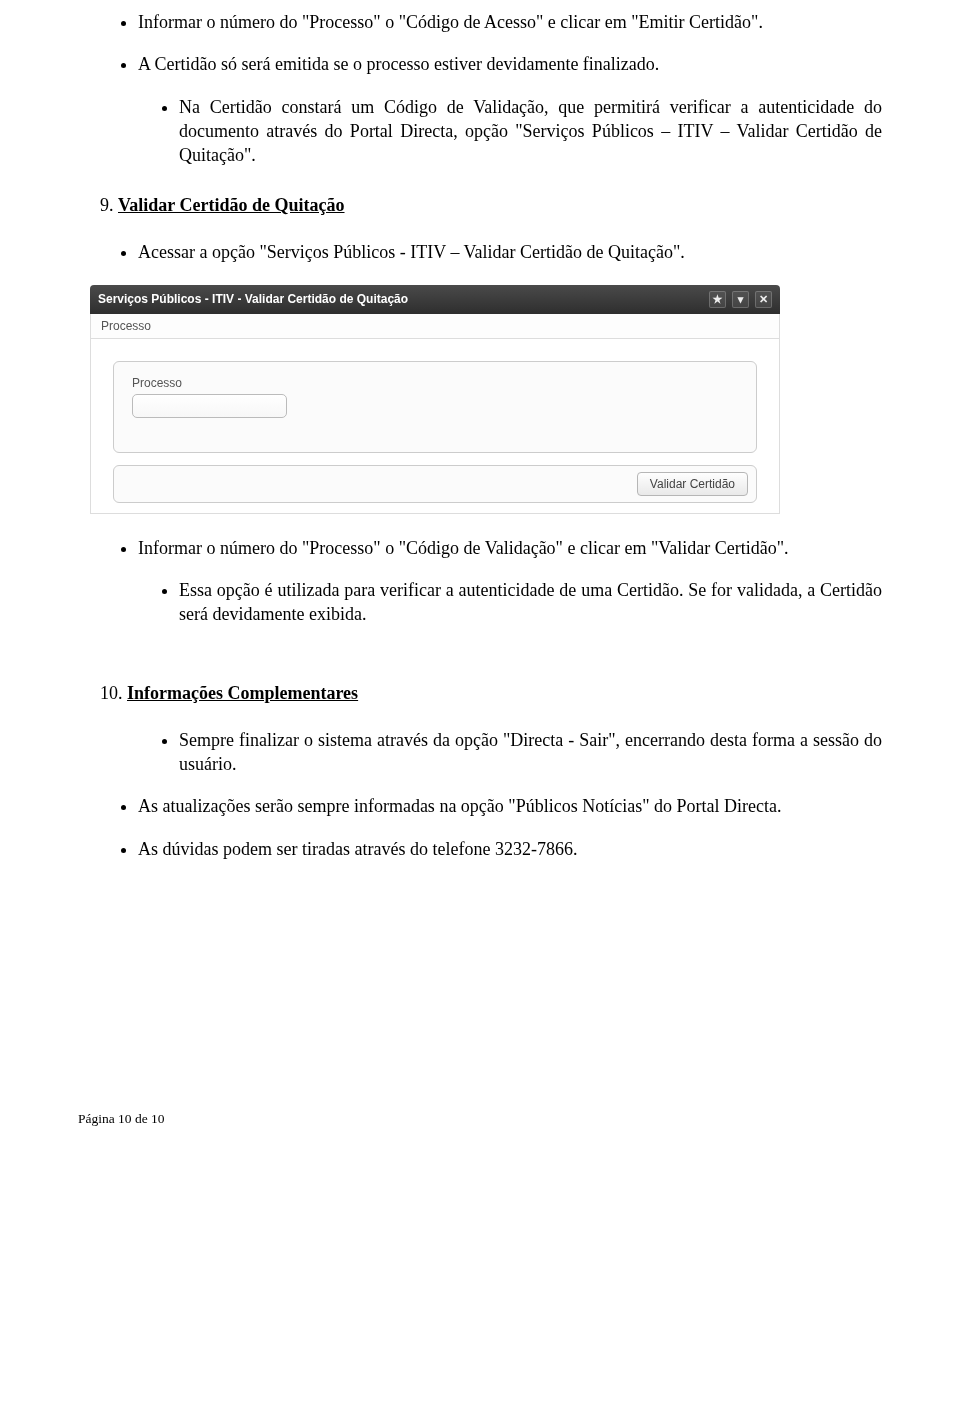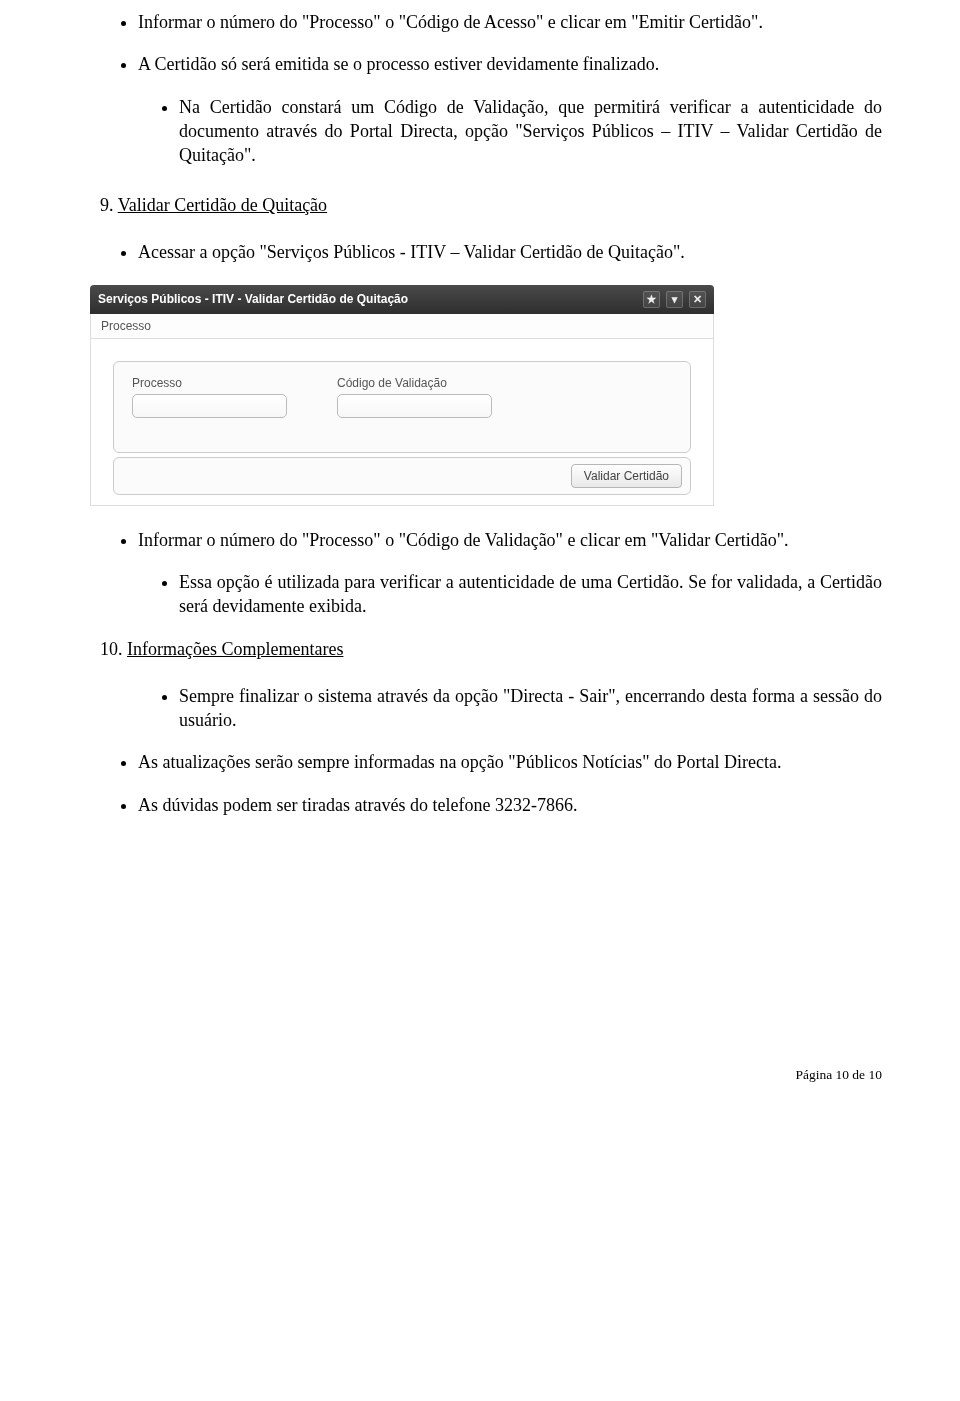--- a/index.html
+++ b/index.html
@@ -28,37 +28,38 @@
   .section-heading {
     margin: 28px 0 24px 0;
     padding-left: 22px;
   }
   .section-heading span.num {
     font-size: 18px;
   }
   .section-heading span.title {
     text-decoration: underline;
     font-size: 18px;
+    font-weight: bold;
   }
   ul.section-bullets {
     list-style: disc;
     padding-left: 60px;
     margin: 0 0 20px 0;
   }
   ul.section-bullets li {
     margin-bottom: 18px;
     line-height: 1.35;
     text-align: justify;
   }
   .justify { text-align: justify; margin-left: 41px; }
 
   
   .app-window {
     margin: 8px 0 22px 12px;
-    width: 624px;
+    width: 690px;
     font-family: Arial, Helvetica, sans-serif;
   }
   .app-titlebar {
     background: linear-gradient(#4a4a4a, #2e2e2e);
     color: #fff;
     font-size: 12px;
     font-weight: bold;
     padding: 6px 8px;
     border-radius: 4px 4px 0 0;
     display: flex;
@@ -110,40 +111,40 @@
   .form-field input {
     width: 155px;
     height: 24px;
     border: 1px solid #bbb;
     border-radius: 5px;
     background: linear-gradient(#fff,#f7f7f7);
     padding: 0 6px;
     font-size: 12px;
   }
   .action-panel {
-    margin-top: 4px;
+    margin-top: 12px;
     border: 1px solid #ccc;
     border-radius: 6px;
     background: #fbfbfb;
     padding: 6px 8px;
     display: flex;
     justify-content: flex-end;
   }
   .action-panel button {
     font-size: 12px;
     color: #444;
     background: linear-gradient(#fefefe,#e9e9e9);
     border: 1px solid #b6b6b6;
     border-radius: 4px;
     padding: 4px 12px;
     cursor: pointer;
   }
 
   .footer {
-    text-align: right;
+    text-align: left;
     font-size: 13.5px;
     margin-top: 250px;
   }
 </style>
 </head>
 <body>
 
 <div class="page">
 
   <ul class="top-bullets">
@@ -172,37 +173,33 @@
     </div>
     <div class="app-toolbar">
       <span>Processo</span>
     </div>
     <div class="app-body">
       <div class="form-panel">
         <div class="form-field">
           <label>Processo</label>
           <input type="text" style="">
         </div>
-        <div class="form-field">
-          <label>Código de Validação</label>
-          <input type="text" style="">
-        </div>
       </div>
       <div class="action-panel">
         <button>Validar Certidão</button>
       </div>
     </div>
   </div>
 
   <ul class="section-bullets">
     <li>Informar o número do "Processo" o "Código de Validação" e clicar em "Validar Certidão".</li>
     <li class="justify">Essa opção é utilizada para verificar a autenticidade de uma Certidão. Se for validada, a Certidão será devidamente exibida.</li>
   </ul>
 
-  <div class="section-heading" style="margin-top:20px;">
+  <div class="section-heading" style="margin-top:56px;">
     <span class="num">10.</span>
     <span class="title">Informações Complementares</span>
   </div>
 
   <ul class="section-bullets">
     <li class="justify">Sempre finalizar o sistema através da opção "Directa - Sair", encerrando desta forma a sessão do usuário.</li>
     <li>As atualizações serão sempre informadas na opção "Públicos Notícias" do Portal Directa.</li>
     <li>As dúvidas podem ser tiradas através do telefone 3232-7866.</li>
   </ul>
 

